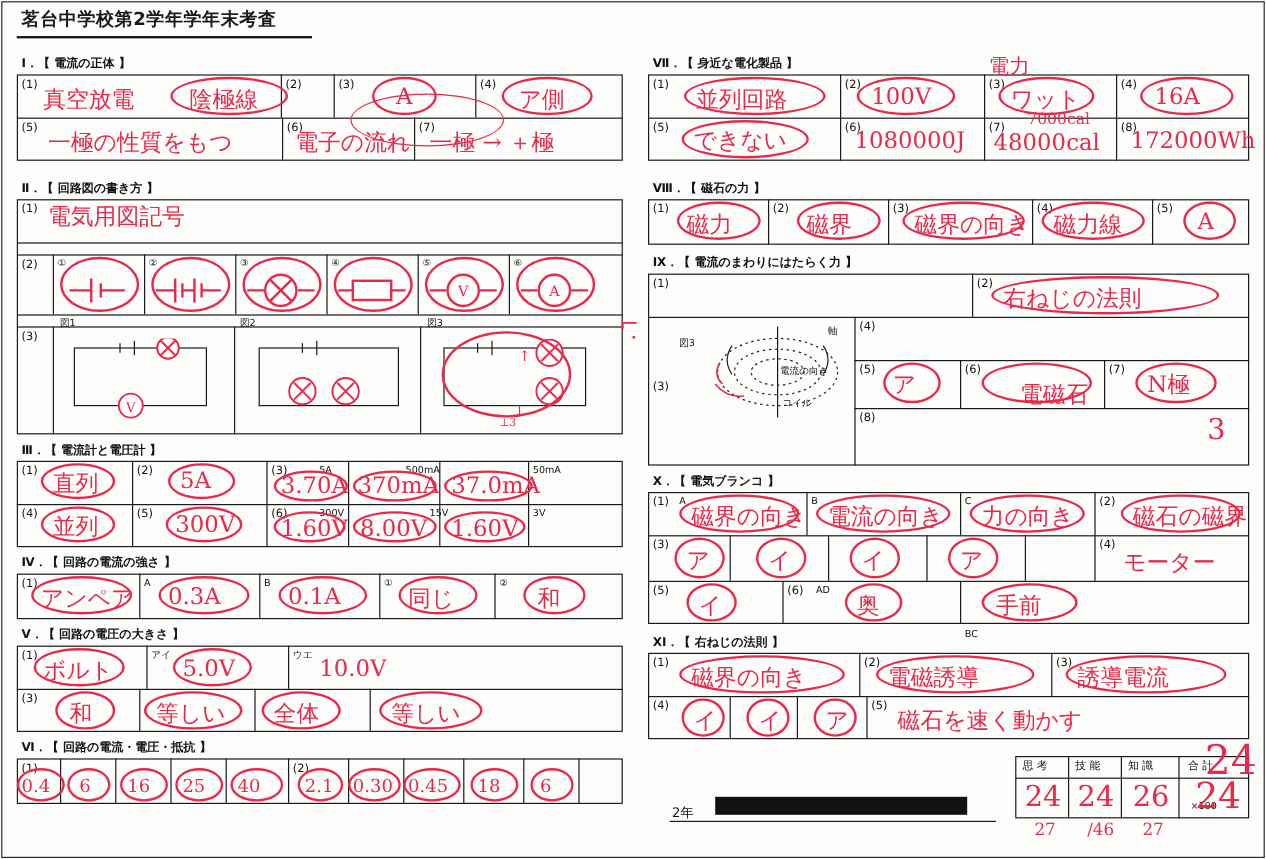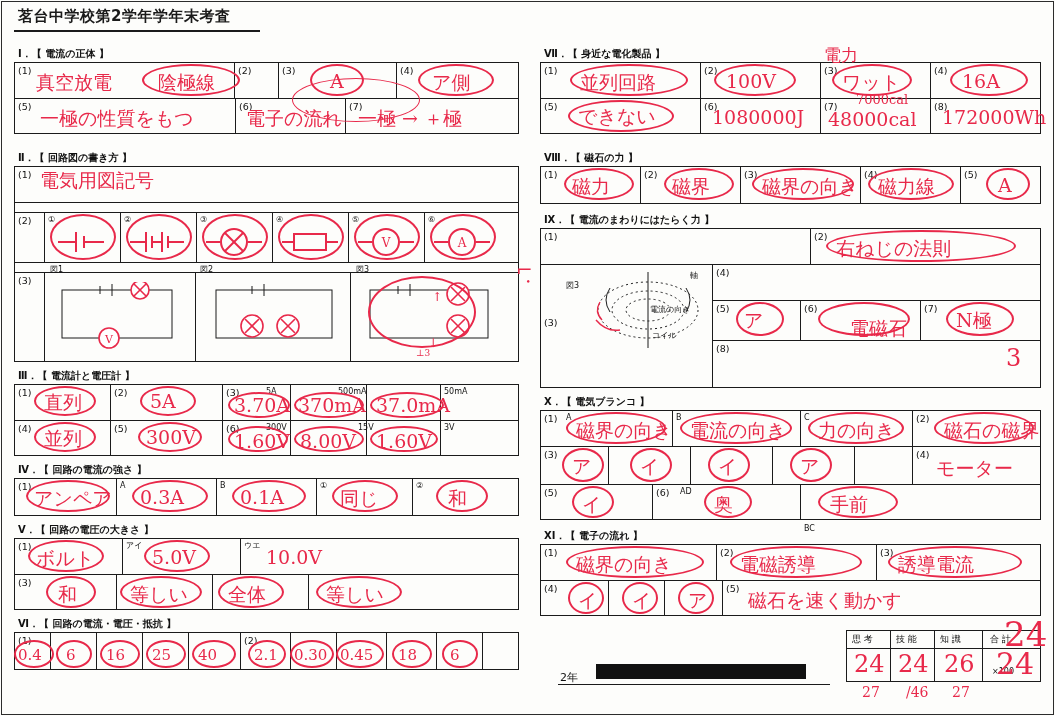--- a/index.html
+++ b/index.html
@@ -503,21 +503,21 @@
   <div class="ell" style="left:790px;top:448px;width:42px;height:34px;"></div>
   <div class="r rw" style="left:936px;top:456px;">モーター</div>
 
   <div class="r rw" style="left:582px;top:492px;">イ</div>
   <div class="ell" style="left:572px;top:486px;width:42px;height:32px;"></div>
   <div class="r rw" style="left:714px;top:492px;">奥</div>
   <div class="ell" style="left:704px;top:486px;width:48px;height:32px;"></div>
   <div class="r rw" style="left:830px;top:492px;">手前</div>
   <div class="ell" style="left:818px;top:486px;width:80px;height:32px;"></div>
 
-  <div class="p sec" style="left:544px;top:530px;">ⅩⅠ．【 電子の流れ 】</div>
+  <div class="p sec" style="left:544px;top:530px;">ⅩⅠ．【 右ねじの法則 】</div>
   <div class="box" style="left:540px;top:544px;width:501px;height:72px;"></div>
   <div class="hl" style="left:540px;top:580px;width:501px;"></div>
   <div class="vl" style="left:716px;top:544px;height:36px;"></div>
   <div class="vl" style="left:876px;top:544px;height:36px;"></div>
   <div class="vl" style="left:608px;top:580px;height:36px;"></div>
   <div class="vl" style="left:664px;top:580px;height:36px;"></div>
   <div class="vl" style="left:722px;top:580px;height:36px;"></div>
 
   <div class="p" style="left:544px;top:548px;">(1)</div>
   <div class="p" style="left:720px;top:548px;">(2)</div>

